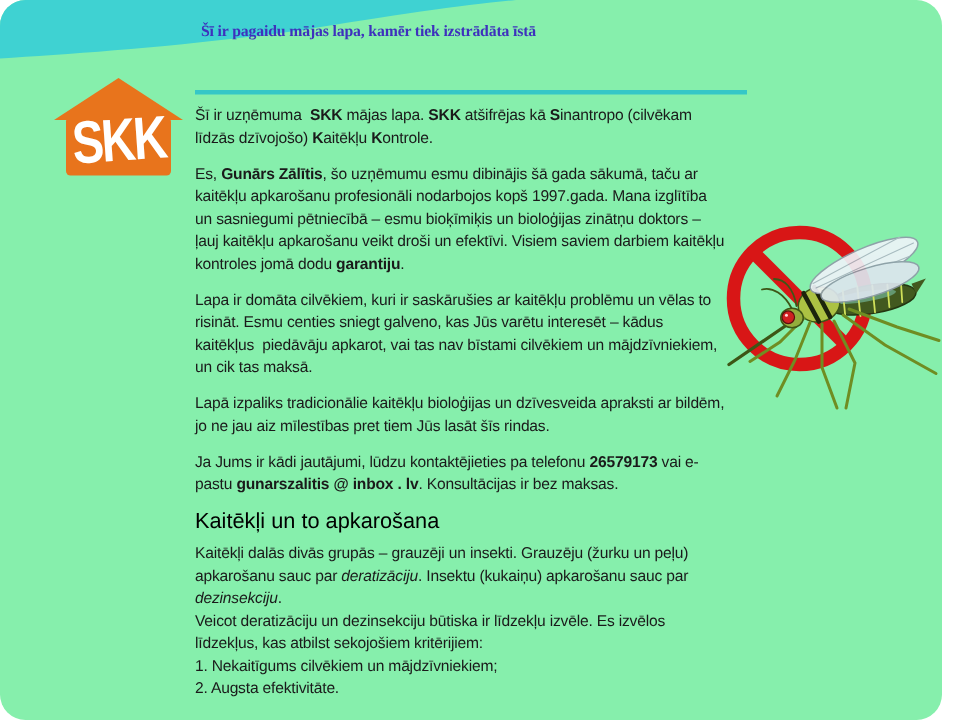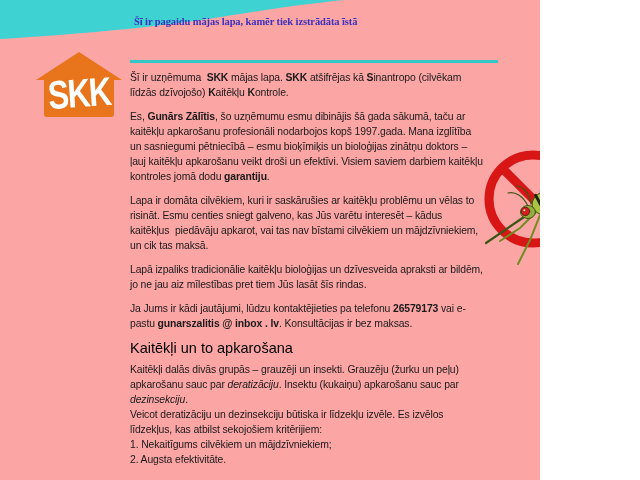--- a/index.html
+++ b/index.html
@@ -1,18 +1,18 @@
 <!DOCTYPE html>
 <html><head>
 <meta charset="utf-8">
 <style>
   html,body { margin:0; padding:0; background:#fff; }
   #page {
-    position:relative; width:540px; height:480px; overflow:hidden;
-    background:#fca5a5; font-family:"Liberation Sans", sans-serif; color:#1a1a1a;
+    position:relative; width:628px; height:480px; overflow:hidden;
+    background:#86efac; font-family:"Liberation Sans", sans-serif; color:#1a1a1a;border-radius:17px;
   }
   
   #wave { position:absolute; left:0; top:0; }
   
   #banner {
     position:absolute; left:134px; top:16px; width:420px;
     font-family:"Liberation Serif", serif; font-weight:bold;
     font-size:10.5px; letter-spacing:-0.1px; color:#3e31bd;
   }
   

